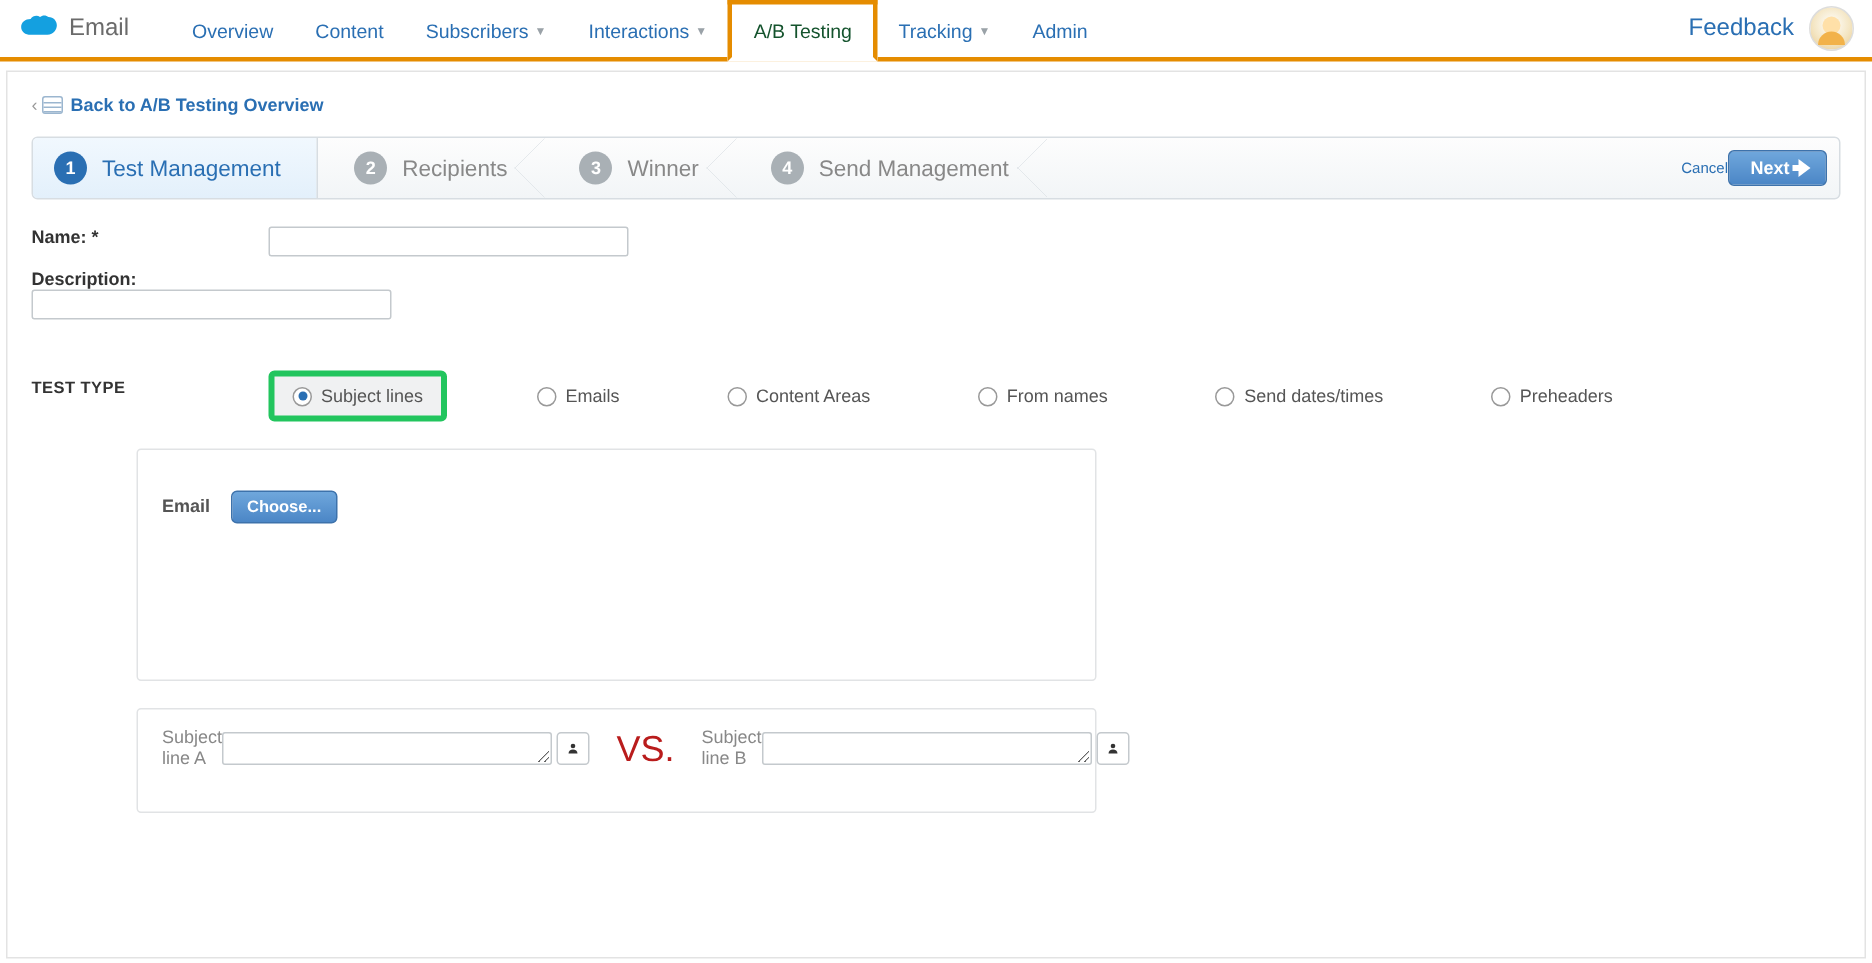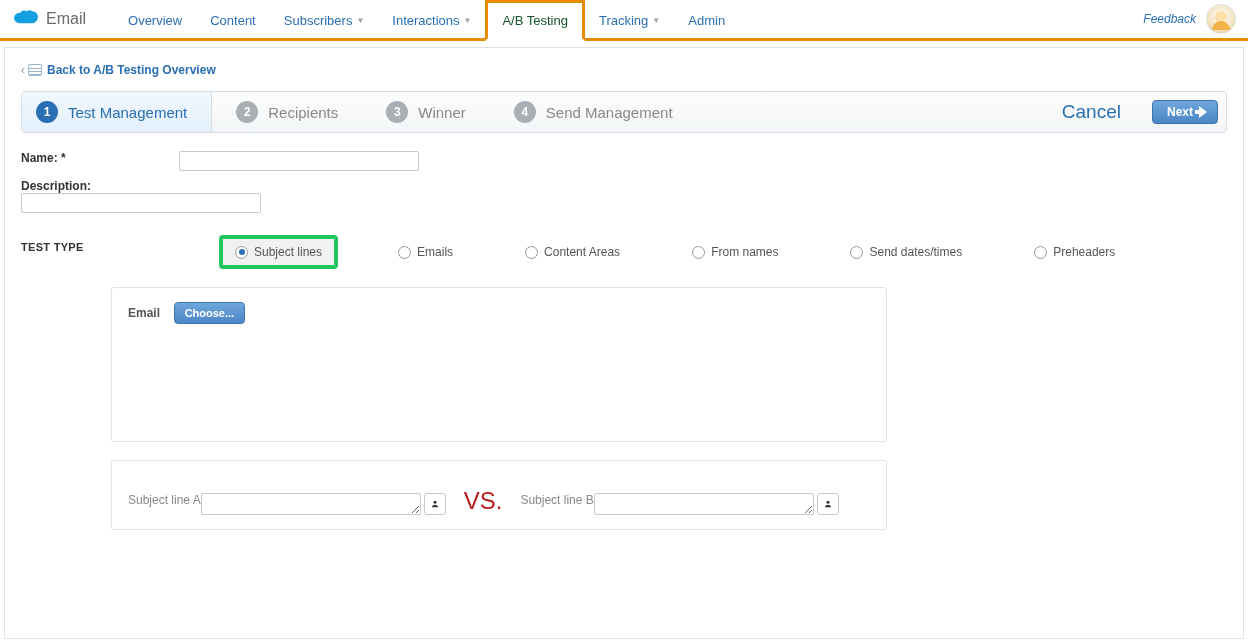--- a/index.html
+++ b/index.html
@@ -51,24 +51,23 @@
   .nav-item.active {
     background: #fff;
     border: 3px solid #e58c00;
     border-bottom: 3px solid #fff;
     margin-bottom: -3px;
     color: #14532d;
   }
   .spacer { flex: 1; }
   .feedback {
     color: #2a6fb3;
-    font-size: 12px;
+    font-size: 16px;
     margin-right: 10px;
     cursor:pointer;
-    font-style:italic;
   }
   .avatar {
     width: 30px; height: 30px;
     border-radius: 50%;
     background: radial-gradient(circle at 50% 40%, #fff 0%, #f4e6c4 55%, #e8c98e 100%);
     border: 1px solid #ddd;
     display:flex; align-items:center; justify-content:center;
     position:relative;
   }
   .avatar::before{
@@ -146,23 +145,23 @@
       linear-gradient(135deg, transparent 49%, #d7dde2 50%, transparent 51%) top right / 20px 21px no-repeat,
       linear-gradient(45deg,  transparent 49%, #d7dde2 50%, transparent 51%) bottom right / 20px 21px no-repeat;
     pointer-events:none;
   }
   .step:nth-child(2){padding-left:24px;}
   .step:nth-child(3){padding-left:24px;}
   .step:nth-child(4){padding-left:24px;}
   .wiz-spacer { flex:1; }
   .cancel-link {
     color:#2a6fb3;
-    margin-right:31px;
-    cursor:pointer;
-    font-size:19px;
+    margin-right:0;
+    cursor:pointer;
+    font-size:10px;
   }
   .next-btn {
     background:linear-gradient(#6fa7dc,#4b86c6);
     color:#fff;
     border:1px solid #3d72ab;
     border-radius:4px;
     padding:4px 10px 4px 14px;
     font-size:12px;
     font-weight:bold;
     cursor:pointer;
@@ -197,22 +196,21 @@
     height:20px;
     border:1px solid #c4c9cd;
     border-radius:2px;
     padding:0 4px;
     font-size:12px;
   }
   .desc-row { margin-top:8px;flex-direction:column; }
 
   .testtype-row {
     display:flex;
-    margin-top:22px;
-    gap:40px;
+    margin-top:34px;
   }
   .testtype-label {
     width:158px;
     font-size:11px;
     font-weight:bold;
     color:#333;
     letter-spacing:0.3px;
     padding-top:6px;
   }
   .radio-bar {
@@ -238,24 +236,24 @@
     width:13px;height:13px;border:1px solid #999;border-radius:50%;
     margin-right:6px;background:#fff;display:inline-flex;align-items:center;justify-content:center;
   }
   .radio-opt.selected .radio-dot::after{
     content:"";width:6px;height:6px;border-radius:50%;background:#2a6fb3;
   }
 
   .panel {
     border:1px solid #e1e3e5;
     border-radius:3px;
-    margin-left:90px;
+    margin-left:70px;
     margin-top:18px;
-    width:776px;
-    padding:14px 16px;
+    width:640px;
+    padding:27px 16px;
   }
   .panel-email {
     height:155px;
   }
   .email-label {
     font-size:12px;
     font-weight:bold;
     color:#555;
     margin-right:10px;
   }

